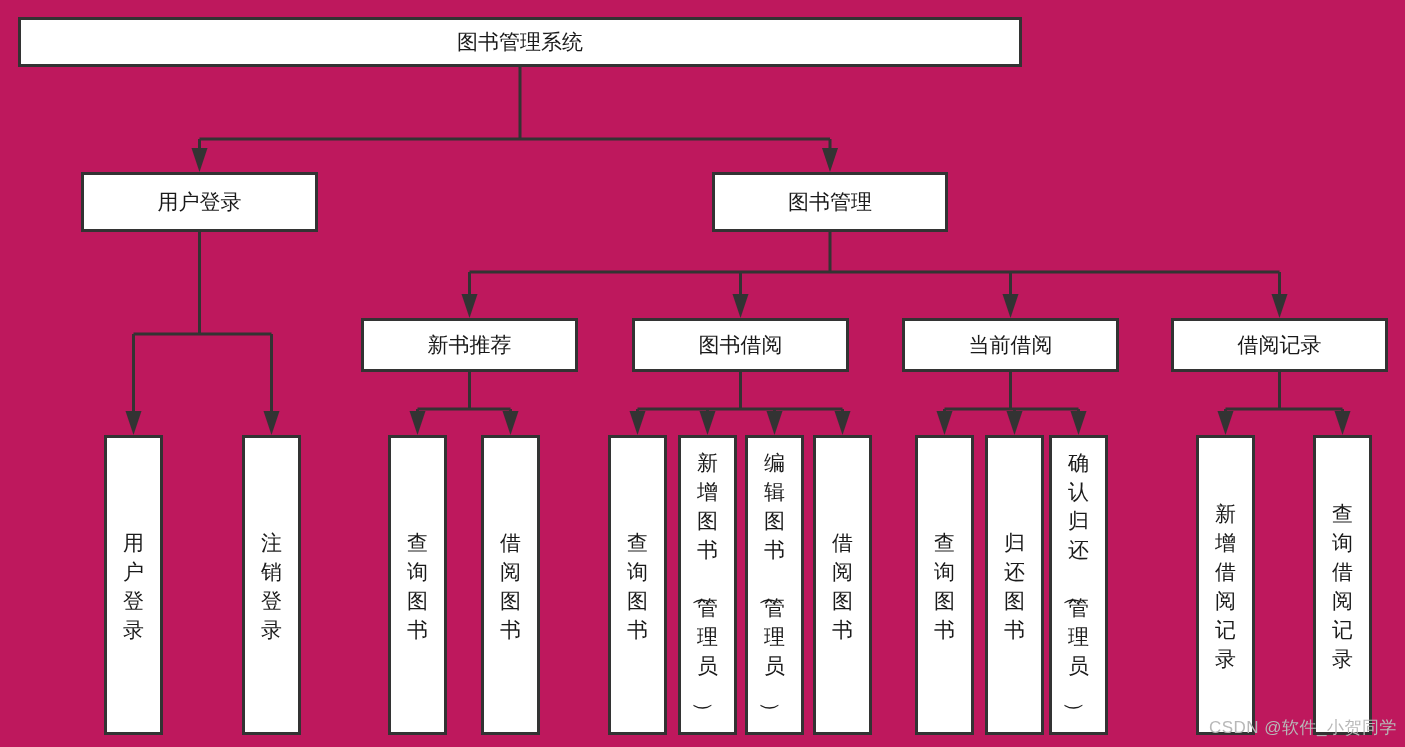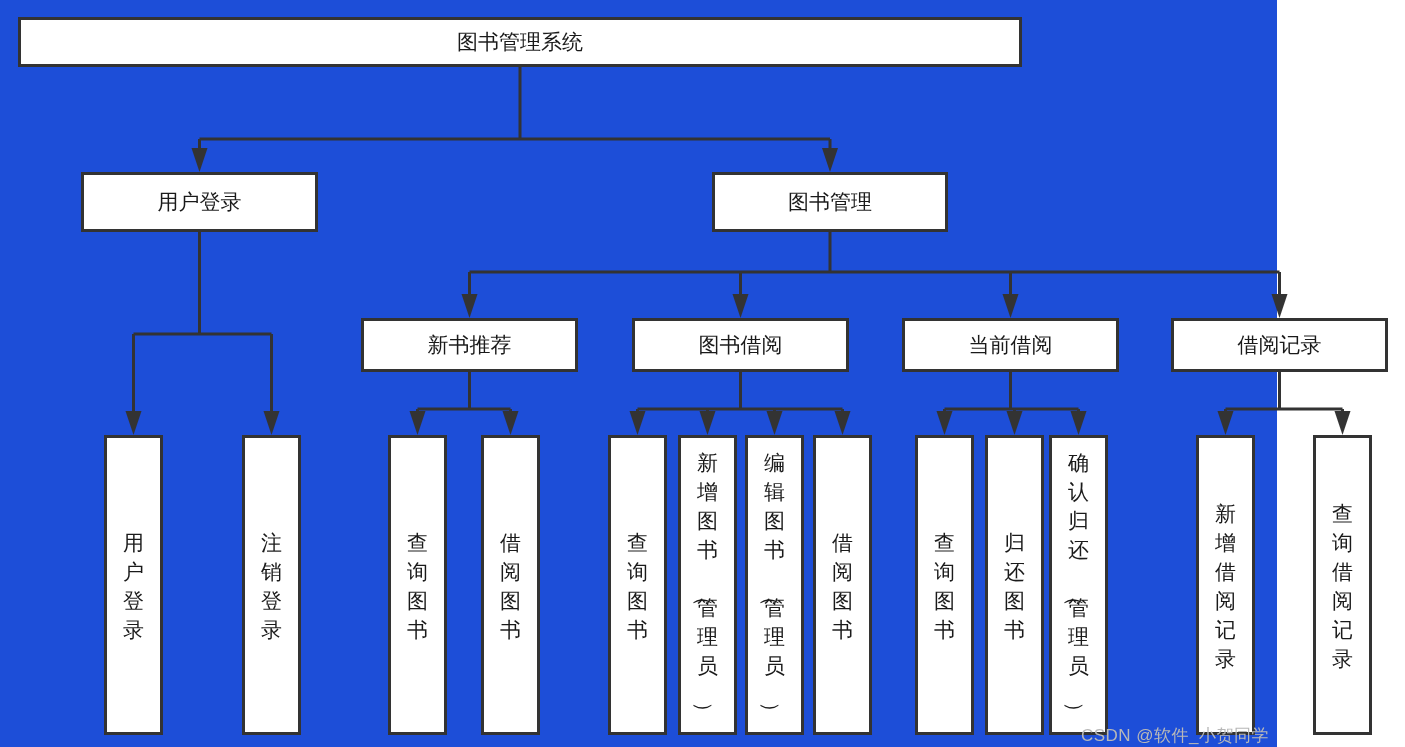--- a/index.html
+++ b/index.html
@@ -8,23 +8,23 @@
     background: #ffffff;
   }
   body {
     width: 1405px;
     height: 747px;
     overflow: hidden;
     font-family: "Liberation Sans", "DejaVu Sans", sans-serif;
   }
   #diagram-root {
     position: relative;
-    width: 1277px;
+    width: 1405px;
     height: 747px;
-    background: #1d4ed8;
+    background: #be185d;
   }
   svg#flow-svg {
     position: absolute;
     left: 0;
     top: 0;
     width: 1405px;
     height: 747px;
     display: block;
   }
   .node-box {
@@ -51,21 +51,21 @@
   }
   .node-label-v {
     font-family: "Liberation Sans", "DejaVu Sans", sans-serif;
     font-size: 21px;
     fill: #1a1a1a;
     text-anchor: middle;
   }
   .watermark-text {
     position: absolute;
     right: 8px;
-    bottom: 0;
+    bottom: 8px;
     font-family: "Liberation Sans", "DejaVu Sans", sans-serif;
     font-size: 17px;
     color: #b8b8b8;
     letter-spacing: 0.5px;
     white-space: nowrap;
     user-select: none;
   }
 </style>
 </head>
 <body>

